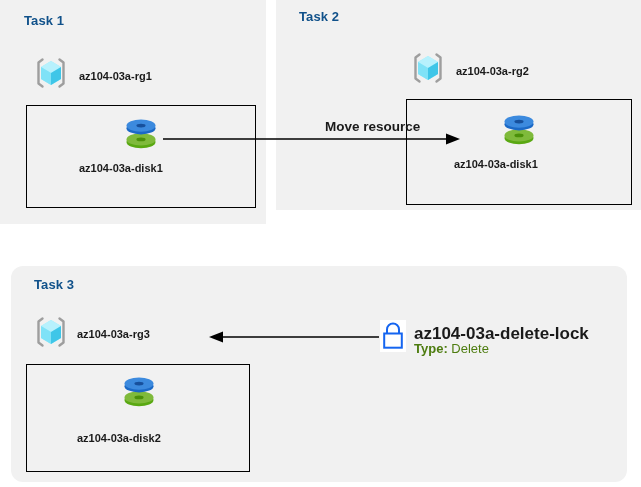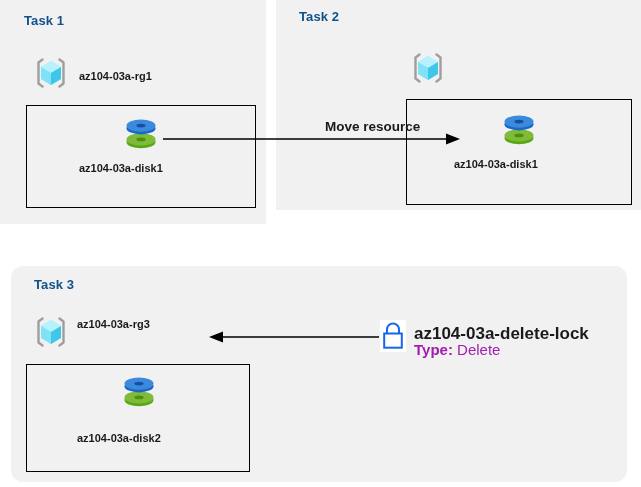--- a/index.html
+++ b/index.html
@@ -97,22 +97,22 @@
   }
   .lock-name {
     position: absolute;
     color: #1a1a1a;
     font-weight: bold;
     font-size: 17px;
     white-space: nowrap;
   }
   .lock-type {
     position: absolute;
-    color: #a21caf;
-    font-size: 15px;
+    color: #4d7c0f;
+    font-size: 13px;
     white-space: nowrap;
   }
   .lock-type b { font-weight: bold; }
 
   
   .connector {
     position: absolute;
   }
   .connector svg { display: block; }
 </style>
@@ -158,20 +158,21 @@
     <div class="rg-icon" style="left:134px; top:50px;">
       <svg viewBox="0 0 36 36" xmlns="http://www.w3.org/2000/svg">
         <path d="M9.5 4.5 L5.5 7.5 L5.5 28.5 L9.5 31.5" fill="none" stroke="#9e9e9e" stroke-width="2.4" stroke-linecap="round" stroke-linejoin="round"></path>
         <path d="M26.5 4.5 L30.5 7.5 L30.5 28.5 L26.5 31.5" fill="none" stroke="#9e9e9e" stroke-width="2.4" stroke-linecap="round" stroke-linejoin="round"></path>
         <polygon points="18,6 28,12 28,24 18,30 8,24 8,12" fill="#9bebfb"></polygon>
         <polygon points="18,6 28,12 18,18 8,12" fill="#b7f1fd"></polygon>
         <polygon points="18,18 28,12 28,24 18,30" fill="#3fc6e8"></polygon>
         <polygon points="18,18 8,12 8,24 18,30" fill="#7fe2f7"></polygon>
       </svg>
     </div>
+    <div class="res-label" style="left:180px; top:65px;">az104-03a-rg2</div>
 
     <div class="rg-box" id="box-task2"></div>
     <div class="disk-icon" style="left:226px; top:112px;">
       <svg viewBox="0 0 34 36" xmlns="http://www.w3.org/2000/svg">
         <ellipse cx="17" cy="26.0" rx="14.5" ry="6.2" fill="#59a812"></ellipse>
         <ellipse cx="17" cy="23.4" rx="14.5" ry="6.2" fill="#7fba3b"></ellipse>
         <ellipse cx="17" cy="23.4" rx="4.6" ry="1.9" fill="#4b9009"></ellipse>
         <ellipse cx="17" cy="12.2" rx="14.5" ry="6.2" fill="#1b69c6"></ellipse>
         <ellipse cx="17" cy="9.6" rx="14.5" ry="6.2" fill="#3c8ade"></ellipse>
         <ellipse cx="17" cy="9.6" rx="4.6" ry="1.9" fill="#17509c"></ellipse>
@@ -194,21 +195,21 @@
     <div class="rg-icon" style="left:22px; top:48px;">
       <svg viewBox="0 0 36 36" xmlns="http://www.w3.org/2000/svg">
         <path d="M9.5 4.5 L5.5 7.5 L5.5 28.5 L9.5 31.5" fill="none" stroke="#9e9e9e" stroke-width="2.4" stroke-linecap="round" stroke-linejoin="round"></path>
         <path d="M26.5 4.5 L30.5 7.5 L30.5 28.5 L26.5 31.5" fill="none" stroke="#9e9e9e" stroke-width="2.4" stroke-linecap="round" stroke-linejoin="round"></path>
         <polygon points="18,6 28,12 28,24 18,30 8,24 8,12" fill="#9bebfb"></polygon>
         <polygon points="18,6 28,12 18,18 8,12" fill="#b7f1fd"></polygon>
         <polygon points="18,18 28,12 28,24 18,30" fill="#3fc6e8"></polygon>
         <polygon points="18,18 8,12 8,24 18,30" fill="#7fe2f7"></polygon>
       </svg>
     </div>
-    <div class="res-label" style="left:66px; top:52px;">az104-03a-rg3</div>
+    <div class="res-label" style="left:66px; top:62px;">az104-03a-rg3</div>
 
     <div class="rg-box" id="box-task3"></div>
     <div class="disk-icon" style="left:111px; top:108px;">
       <svg viewBox="0 0 34 36" xmlns="http://www.w3.org/2000/svg">
         <ellipse cx="17" cy="26.0" rx="14.5" ry="6.2" fill="#59a812"></ellipse>
         <ellipse cx="17" cy="23.4" rx="14.5" ry="6.2" fill="#7fba3b"></ellipse>
         <ellipse cx="17" cy="23.4" rx="4.6" ry="1.9" fill="#4b9009"></ellipse>
         <ellipse cx="17" cy="12.2" rx="14.5" ry="6.2" fill="#1b69c6"></ellipse>
         <ellipse cx="17" cy="9.6" rx="14.5" ry="6.2" fill="#3c8ade"></ellipse>
         <ellipse cx="17" cy="9.6" rx="4.6" ry="1.9" fill="#17509c"></ellipse>

